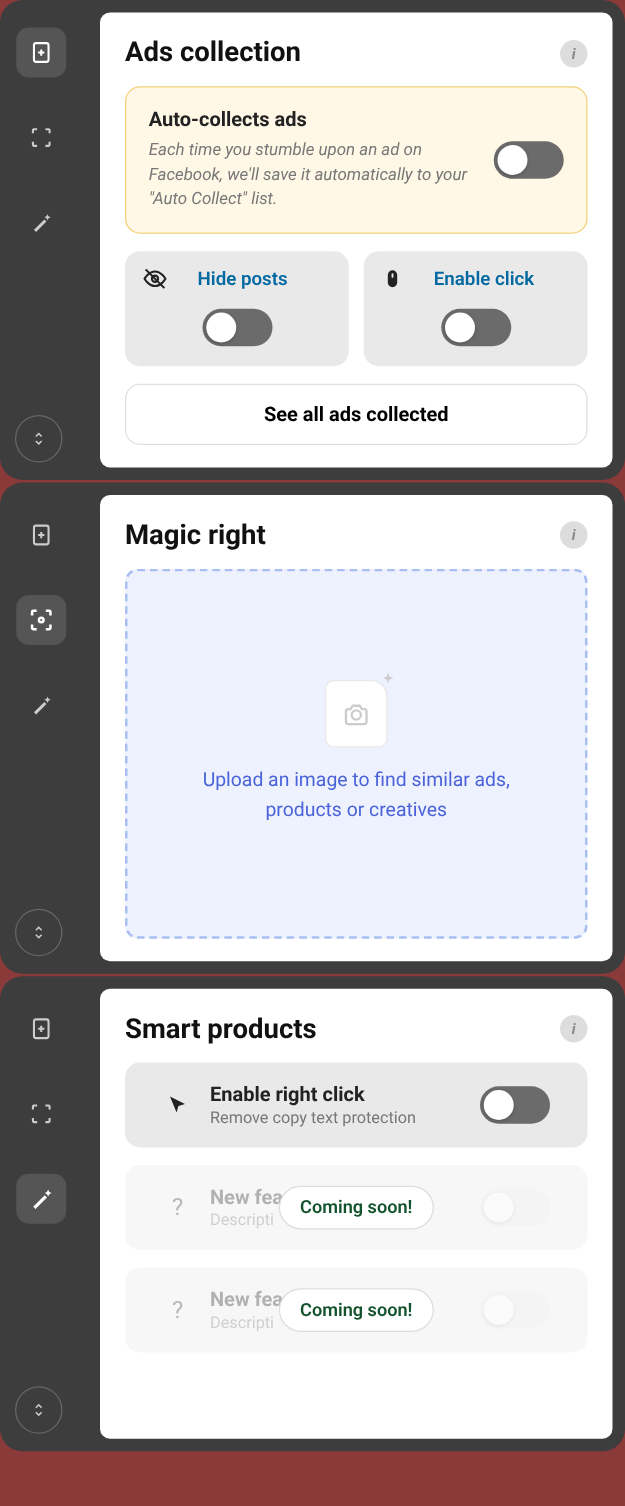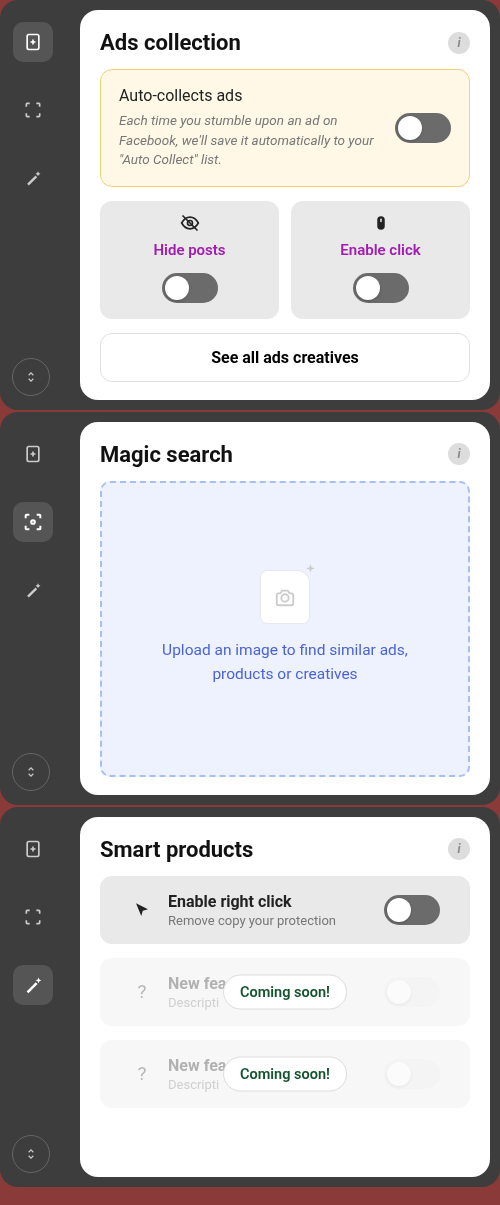--- a/index.html
+++ b/index.html
@@ -3,35 +3,35 @@
   <meta charset="utf-8">
   <style>
     * { margin:0; padding:0; box-sizing:border-box; font-family:-apple-system,BlinkMacSystemFont,"Segoe UI",Roboto,sans-serif; }
     body { width:500px; background:#8b3a3a; }
     .panel { position:relative; background:#3d3d3d; padding:10px 10px 10px 12px; border-radius:18px; margin-bottom:2px; }
     .sidebar { position:absolute; left:0; top:0; width:65px; height:100%; display:flex; flex-direction:column; align-items:center; padding-top:22px; }
     .side-btn { width:40px; height:40px; display:flex; align-items:center; justify-content:center; border-radius:10px; margin-bottom:28px; cursor:pointer; color:#ccc; }
     .side-btn.active { background:#555; color:#fff; }
     .side-bottom { position:absolute; left:12px; bottom:14px; }
     .circle-btn { width:38px; height:38px; border-radius:50%; border:1.5px solid #666; display:flex; align-items:center; justify-content:center; color:#ccc; cursor:pointer; }
-    .card { margin-left:68px; background:#fff; border-radius:18px; padding:20px 20px 18px; min-height:360px; }
+    .card { margin-left:68px; background:#fff; border-radius:8px; padding:20px 20px 18px; min-height:360px; }
     .card-head { display:flex; justify-content:space-between; align-items:center; margin-bottom:14px; }
     .card-title { font-size:22px; font-weight:700; color:#111; }
     .info-icon { width:22px; height:22px; border-radius:50%; background:#ddd; color:#888; font-size:12px; font-weight:700; display:flex; align-items:center; justify-content:center; font-style:italic; }
     .hero { background:#fff8e6; border:1.5px solid #f3d179; border-radius:12px; padding:16px 18px; margin-bottom:14px; display:flex; align-items:flex-start; gap:12px; }
     .hero-text { flex:1; }
-    .hero-title { font-weight:400; font-size:16px; color:#222; margin-bottom:6px; }
+    .hero-title { font-weight:700; font-size:16px; color:#222; margin-bottom:6px; }
     .hero-desc { font-size:13.5px; color:#777; line-height:1.45;font-style:italic; }
     .toggle { width:56px; height:30px; border-radius:30px; background:#6b6b6b; position:relative; flex:none; cursor:pointer; align-self:center; }
     .toggle::after { content:""; position:absolute; width:24px; height:24px; background:#fff; border-radius:50%; top:3px; left:3px; box-shadow:0 1px 3px rgba(0,0,0,.2); }
     .toggle.disabled { background:#e2e2e2; }
     .toggle.disabled::after { background:#f5f5f5; }
     .grid2 { display:grid; grid-template-columns:1fr 1fr; gap:12px; margin-bottom:14px; }
     .opt { background:#e9e9e9; border-radius:12px; padding:12px 14px 16px; display:flex; flex-direction:column; gap:14px; }
-    .opt-head { display:flex; align-items:center; gap:8px; font-weight:600; font-size:15px; color:#a21caf;flex-direction:column; }
+    .opt-head { display:flex; align-items:center; gap:24px; font-weight:600; font-size:15px; color:#0369a1; }
     .opt .toggle { align-self:center; }
     .see-all { width:100%; border:1.5px solid #e0e0e0; background:#fff; border-radius:12px; padding:14px; font-weight:700; font-size:16px; text-align:center; cursor:pointer; }
     .drop { border:2px dashed #a9bff2; background:#eef2ff; border-radius:10px; height:296px; display:flex; flex-direction:column; align-items:center; justify-content:center; gap:16px; cursor:pointer; }
     .drop-icon { width:48px; height:52px; background:#fff; border-radius:6px 12px 6px 6px; position:relative; box-shadow:0 0 0 1px #e8e8e8; display:flex; align-items:center; justify-content:center; }
     .drop-icon::before { content:""; position:absolute; top:-7px; right:-7px; width:13px; height:13px; color:#ccc; font-size:15px; }
     .drop-text { color:#4a63d8; font-size:15.5px; text-align:center; line-height:1.5; max-width:280px; }
     .feat { background:#e9e9e9; border-radius:12px; padding:16px 30px; display:flex; align-items:center; gap:14px; margin-bottom:14px; position:relative; }
     .feat.faded { opacity:.35; }
     .feat-icon { width:24px; flex:none; display:flex; align-items:center; justify-content:center; color:#333; font-size:19px; }
     .feat-body { flex:1; min-width:0; }
@@ -102,21 +102,21 @@
           <svg width="18" height="20" viewBox="0 0 24 24" fill="#222">
               <rect x="7" y="3" width="10" height="18" rx="5"></rect>
               <rect x="11" y="6" width="2" height="5" rx="1" fill="#e9e9e9"></rect>
             </svg>
           <span>Enable click</span>
         </div>
         <div class="toggle"></div>
       </div>
     </div>
 
-    <button class="see-all">See all ads creatives</button>
+    <button class="see-all">See all ads collected</button>
   </div>
 </div>
 
 <div class="panel">
   <div class="sidebar">
     <div class="side-btn">
       <svg width="20" height="20" viewBox="0 0 24 24" fill="none" stroke="currentColor" stroke-width="2">
           <rect x="5" y="3" width="14" height="18" rx="2"></rect>
           <path d="M12 9v6M9 12h6"></path>
         </svg>
@@ -136,21 +136,21 @@
       <div class="circle-btn">
         <svg width="14" height="14" viewBox="0 0 24 24" fill="none" stroke="currentColor" stroke-width="2">
             <path d="M8 9l4-4 4 4M8 15l4 4 4-4"></path>
           </svg>
       </div>
     </div>
   </div>
 
   <div class="card">
     <div class="card-head">
-      <div class="card-title">Magic search</div>
+      <div class="card-title">Magic right</div>
       <div class="info-icon">i</div>
     </div>
     <div class="drop">
       <div class="drop-icon">
         <svg width="22" height="22" viewBox="0 0 24 24" fill="none" stroke="#ccc" stroke-width="2">
             <circle cx="12" cy="13" r="4"></circle>
             <path d="M5 8h2l2-3h6l2 3h2a2 2 0 012 2v9a2 2 0 01-2 2H5a2 2 0 01-2-2v-9a2 2 0 012-2z"></path>
           </svg>
         <svg style="position:absolute;top:-8px;right:-8px" width="13" height="13" viewBox="0 0 24 24" fill="#ccc">
             <path d="M12 2l2 6 6 2-6 2-2 6-2-6-6-2 6-2 2-6z"></path>
@@ -195,21 +195,21 @@
     </div>
 
     <div class="feat">
       <div class="feat-icon">
         <svg width="18" height="18" viewBox="0 0 24 24" fill="#222">
             <path d="M4 3l16 8-7 2-2 7-7-17z"></path>
           </svg>
       </div>
       <div class="feat-body">
         <div class="feat-title">Enable right click</div>
-        <div class="feat-desc">Remove copy your protection</div>
+        <div class="feat-desc">Remove copy text protection</div>
       </div>
       <div class="toggle"></div>
     </div>
 
     <div class="feat-wrap">
       <div class="feat faded">
         <div class="feat-icon">?</div>
         <div class="feat-body">
           <div class="feat-title">New fea</div>
           <div class="feat-desc">Descripti</div>

